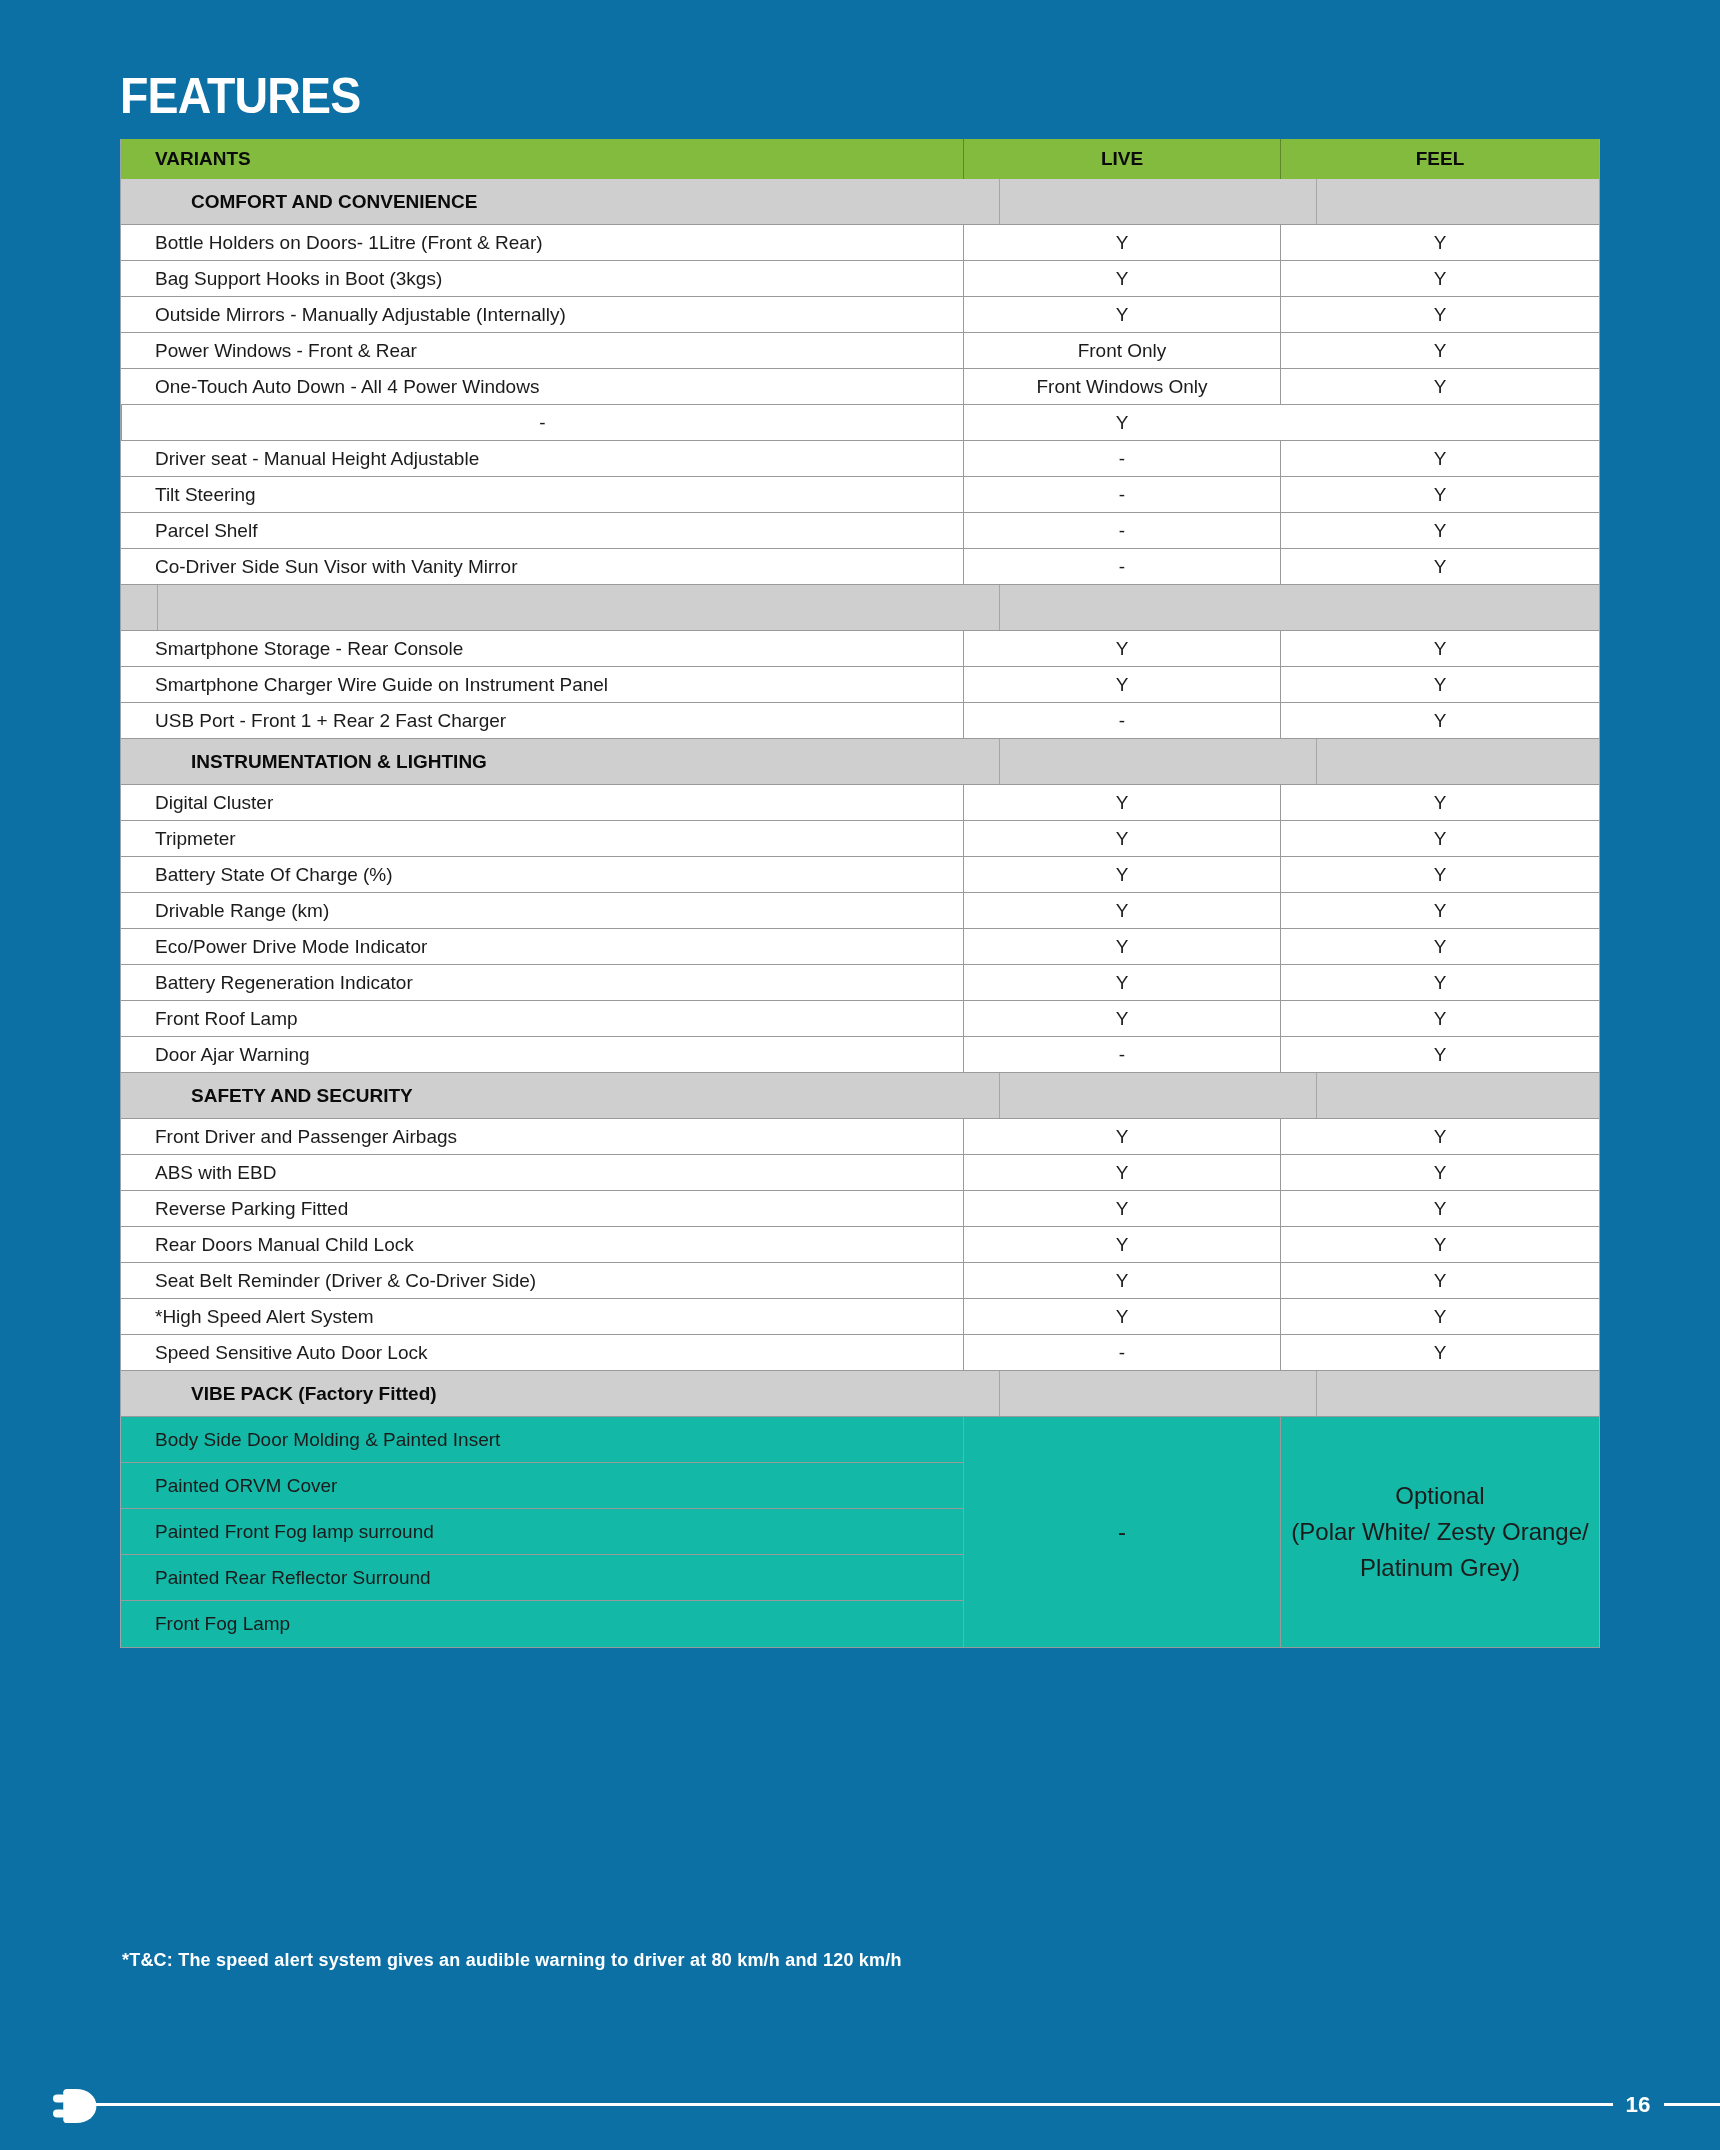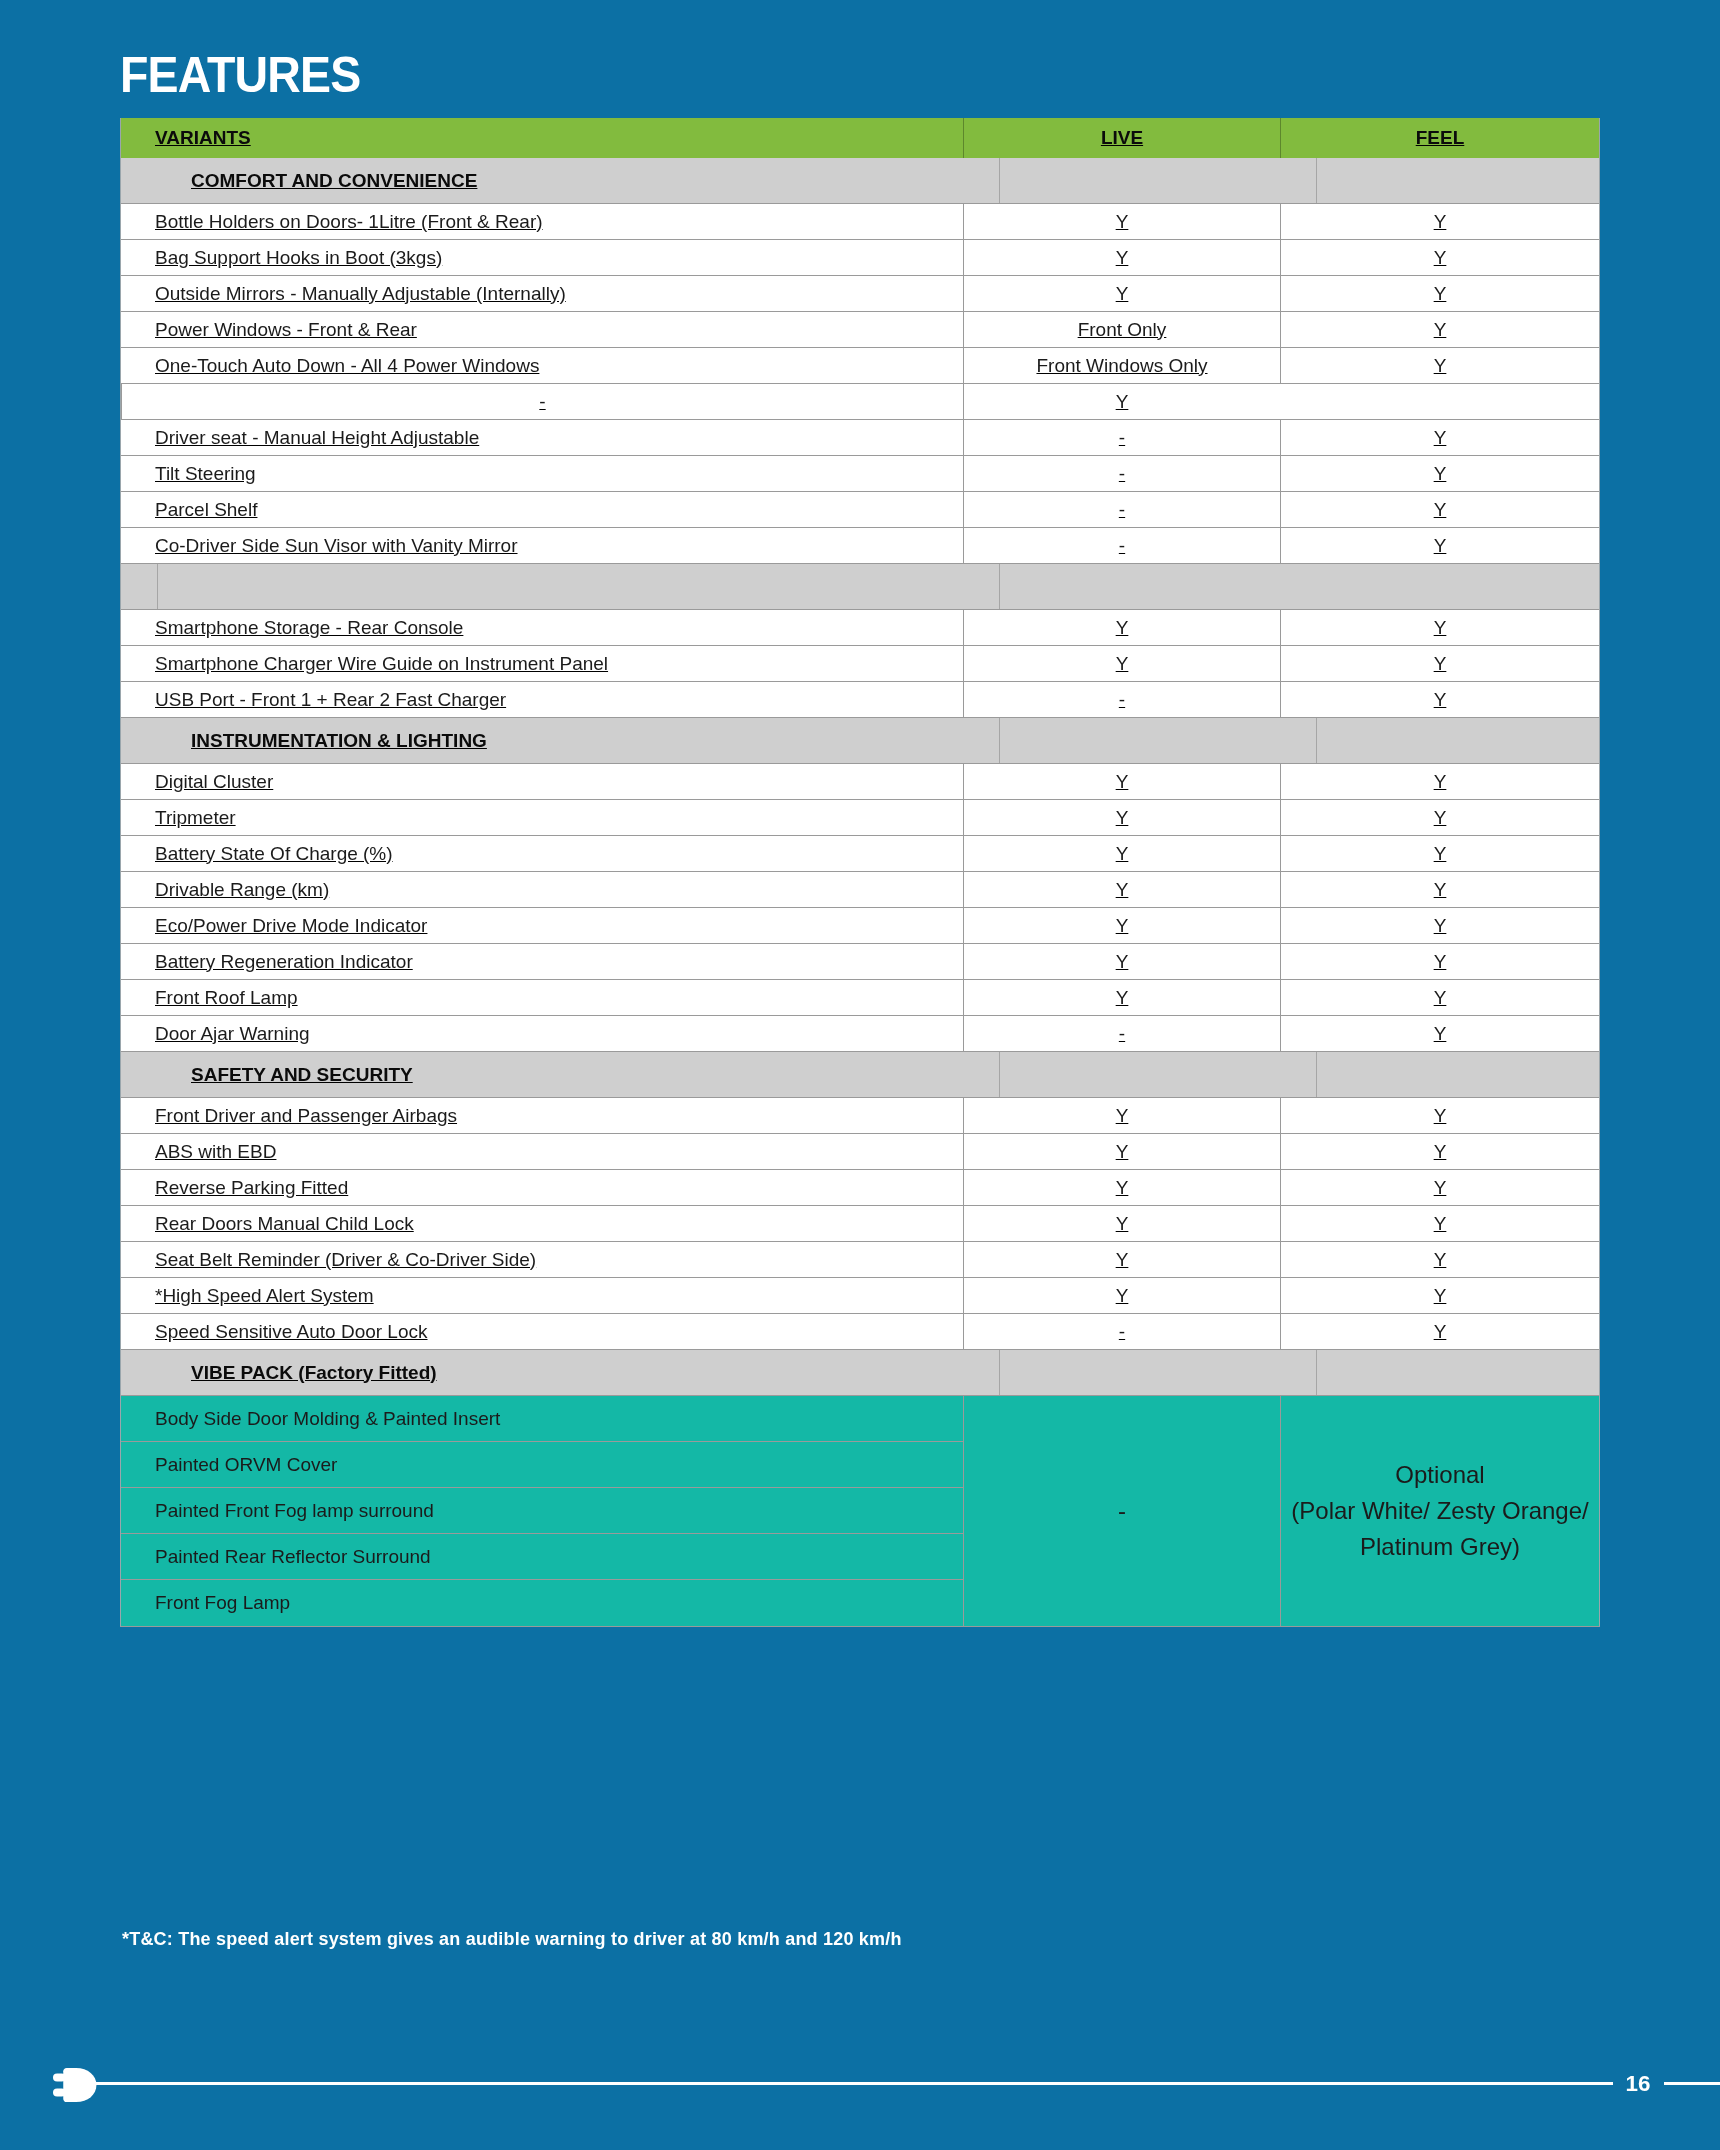--- a/index.html
+++ b/index.html
@@ -3,37 +3,37 @@
 <meta charset="utf-8">
 <style>
   * { margin:0; padding:0; box-sizing:border-box; }
   html,body { width:1721px; height:2151px; }
   body {
     background:#0c70a4;
     font-family:"Liberation Sans","DejaVu Sans",sans-serif;
     position:relative;
     overflow:hidden;
   }
-  .page { position:absolute; inset:0; }
+  .page { position:absolute; inset:0;margin-top:21px; }
 
   .title {
     position:absolute; left:120px; top:50px;
     font-size:50px; font-weight:900; color:#ffffff;
     letter-spacing:-0.9px; line-height:1;
     transform:scaleX(0.93); transform-origin:left center;
   }
 
   .features-table {
     position:absolute; left:120px; top:118px; width:1480px;
     border-left:1.7px solid #9aa6ac;
     border-right:1.7px solid #9aa6ac;
     border-bottom:1.7px solid #9a9a9a;
     background:#ffffff;
   }
-  .row { display:grid; grid-template-columns:842px 317px 1fr;text-decoration:underline; }
+  .row { display:grid; grid-template-columns:842px 317px 1fr; }
 
   .header-row { height:40px; background:#82bb3e; }
   .header-row > div {
     display:flex; align-items:center;
     font-size:19px; font-weight:700; color:#0b0b0b;
   }
   .header-row .c1 { padding-left:34px; }
   .header-row .c2, .header-row .c3 {
     justify-content:center; border-left:1.7px solid rgba(0,0,0,0.28);
   }

